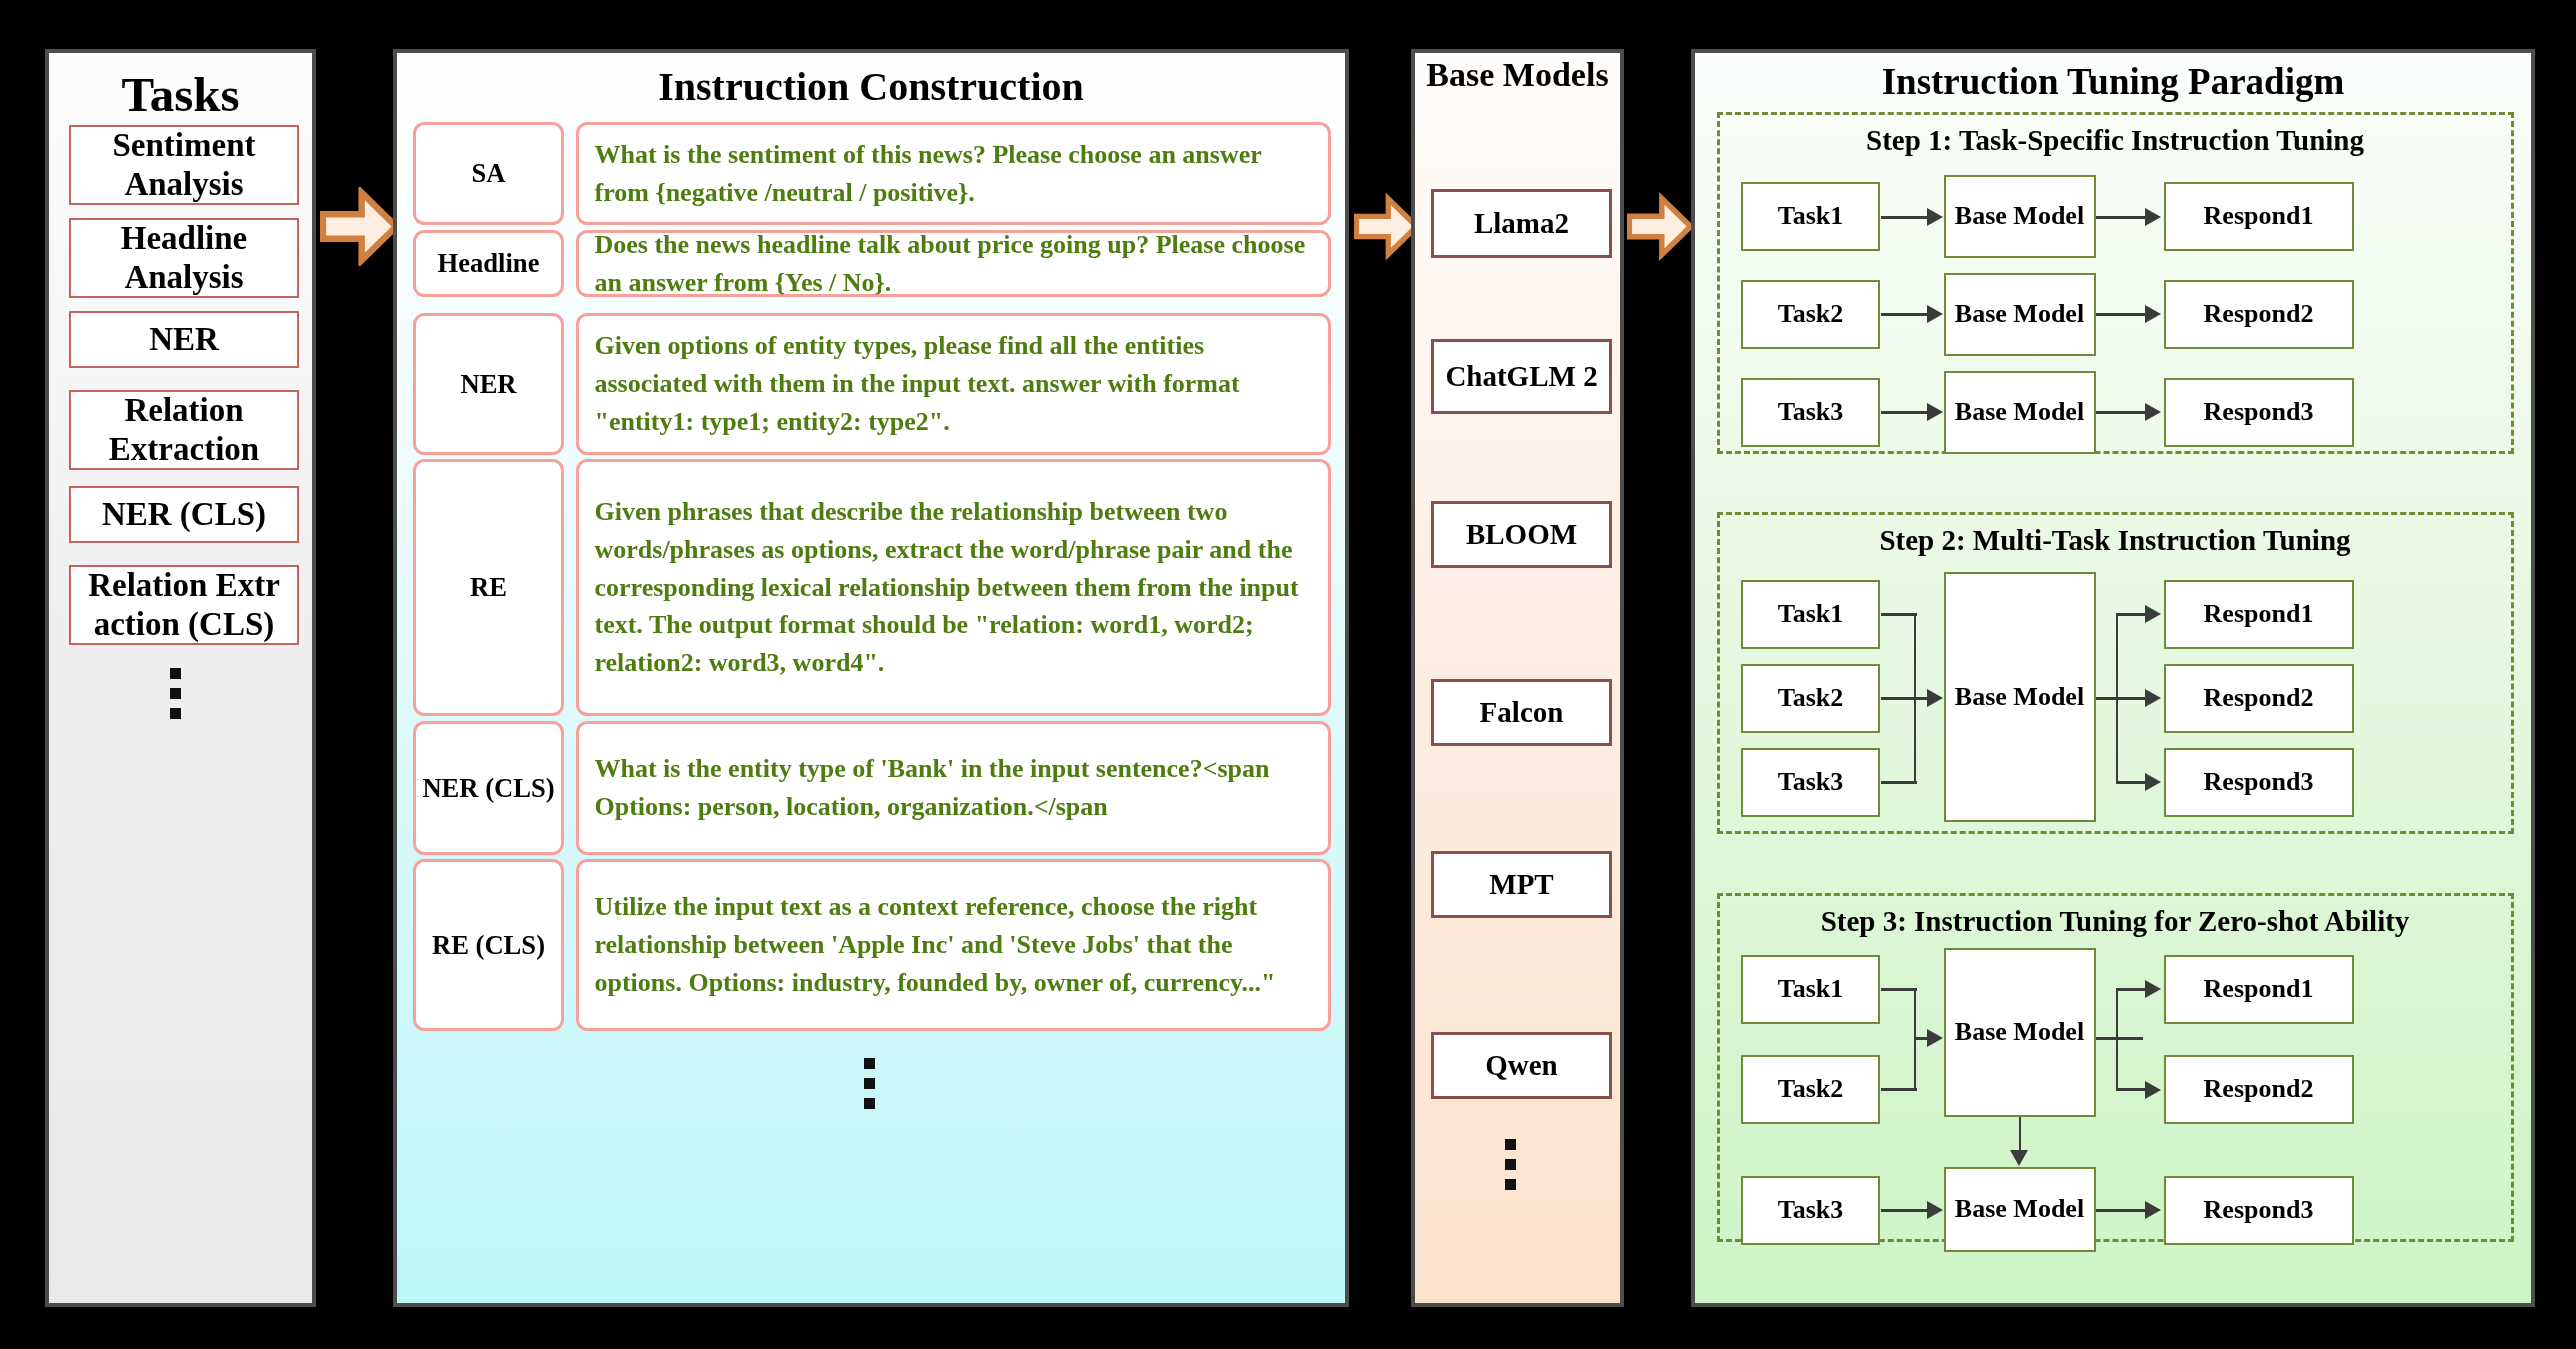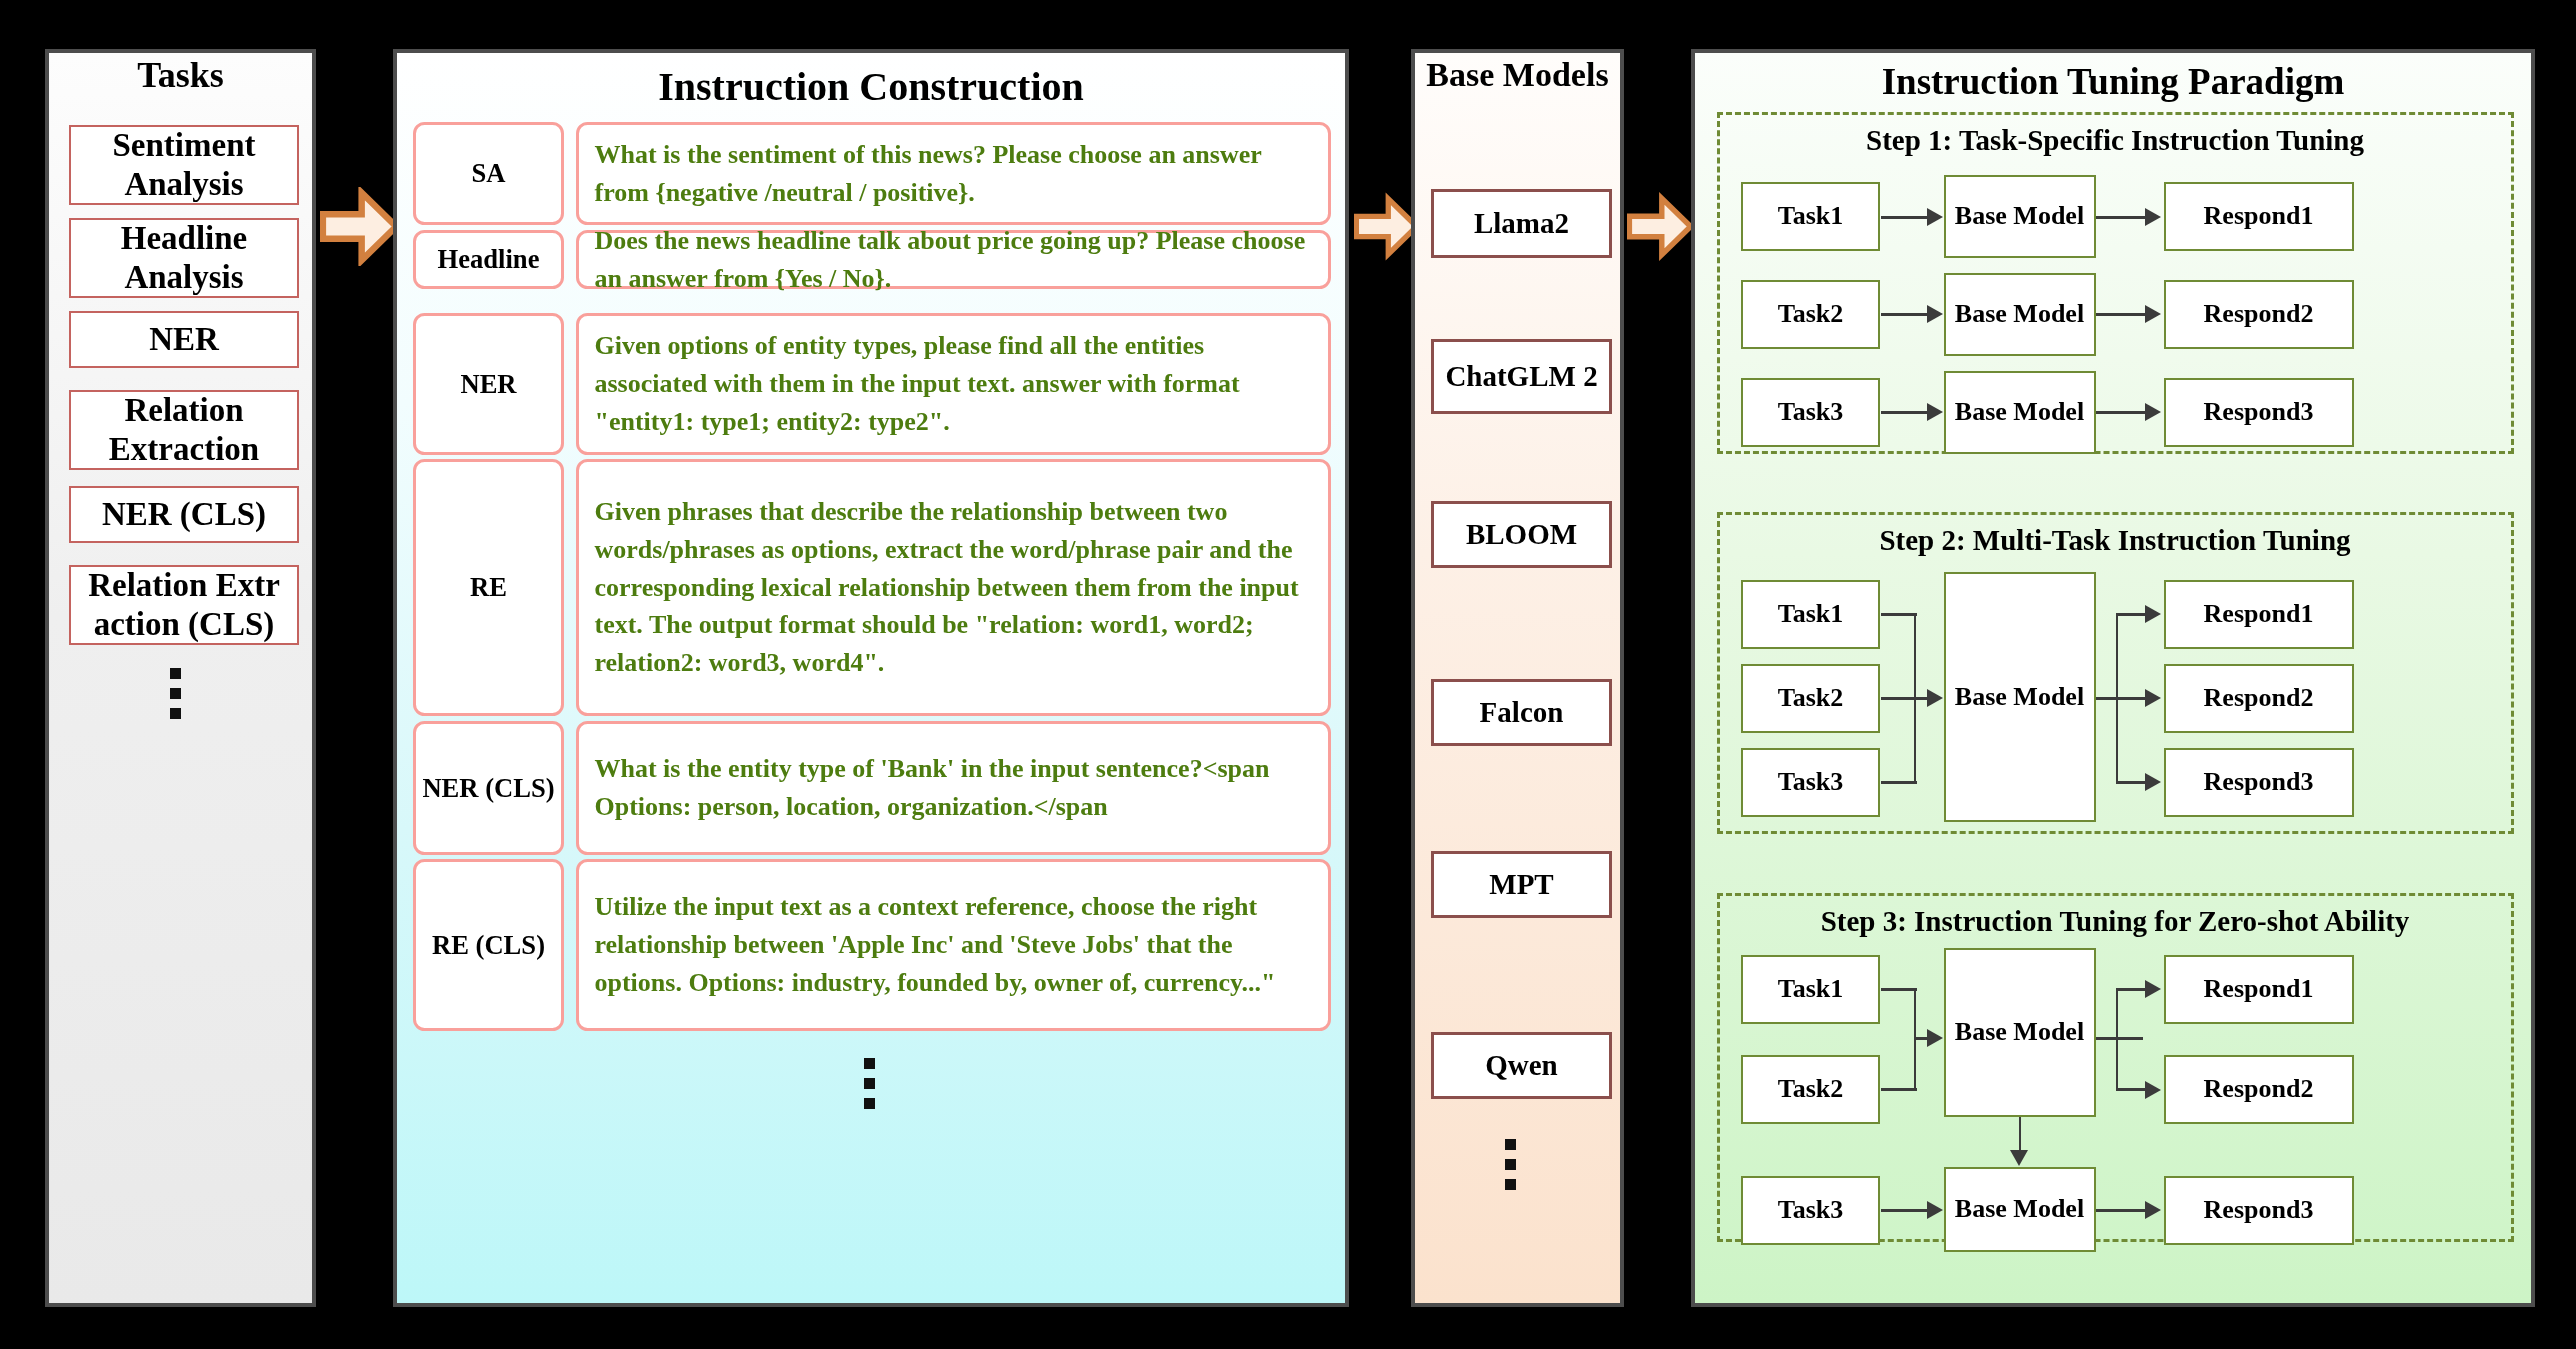--- a/index.html
+++ b/index.html
@@ -5,21 +5,21 @@
   html,body{margin:0;padding:0;background:#000;}
   body{width:2576px;height:1349px;position:relative;overflow:hidden;
        font-family:"Liberation Serif","DejaVu Serif",serif;}
 
   .panel{position:absolute;border:4.3px solid #4d4d4d;box-sizing:border-box;}
   .panel-title{text-align:center;font-weight:bold;color:#000;line-height:1.05;}
 
   
   #tasks-panel{left:45px;top:49px;width:271px;height:1258px;
      background:linear-gradient(180deg,#fdfdfd 0%,#efefef 45%,#e9e9e9 100%);}
-  #tasks-panel .panel-title{font-size:36px;margin-top:4px;}
+  #tasks-panel .panel-title{font-size:49px;margin-top:16px;}
   .task-box{position:absolute;left:20px;width:230px;border:2.9px solid #c4635f;
      background:#fff;display:flex;align-items:center;justify-content:center;
      text-align:center;font-weight:bold;font-size:33px;line-height:1.18;
      box-sizing:border-box;color:#000;}
   .dots{position:absolute;display:flex;flex-direction:column;align-items:center;
         gap:9.3px;}
   .dots i{display:block;width:10.8px;height:10.8px;background:#111;}
 
   
   #instr-panel{left:393px;top:49px;width:956px;height:1258px;
@@ -97,21 +97,21 @@
 <div class="panel" id="instr-panel">
   <div class="panel-title">Instruction Construction</div>
 
   <div class="instr-row" style="top:69px;height:103px;">
     <div class="tag-box">SA</div>
     <div class="text-box">
         <span>What is the sentiment of this news? Please choose an answer from {negative /neutral / positive}.</span>
       </div>
   </div>
 
-  <div class="instr-row" style="top:177px;height:59px;">
+  <div class="instr-row" style="top:177px;height:67px;">
     <div class="tag-box">Headline</div>
     <div class="text-box">
         <span>Does the news headline talk about price going up? Please choose an answer from {Yes / No}.</span>
       </div>
   </div>
 
   <div class="instr-row" style="top:260px;height:142px;">
     <div class="tag-box">NER</div>
     <div class="text-box">
         <span>Given options of entity types, please find all the entities associated with them in the input text. answer with format "entity1: type1; entity2: type2".</span>

